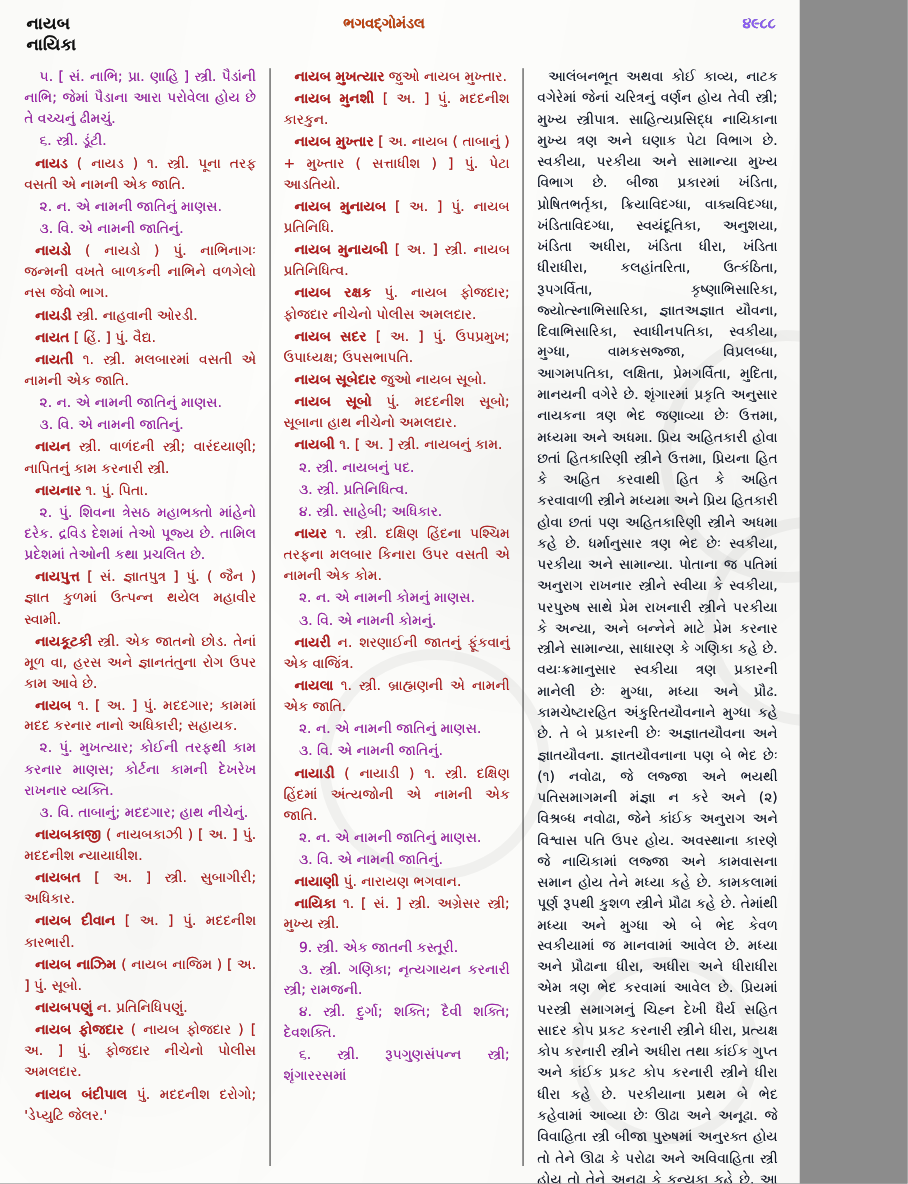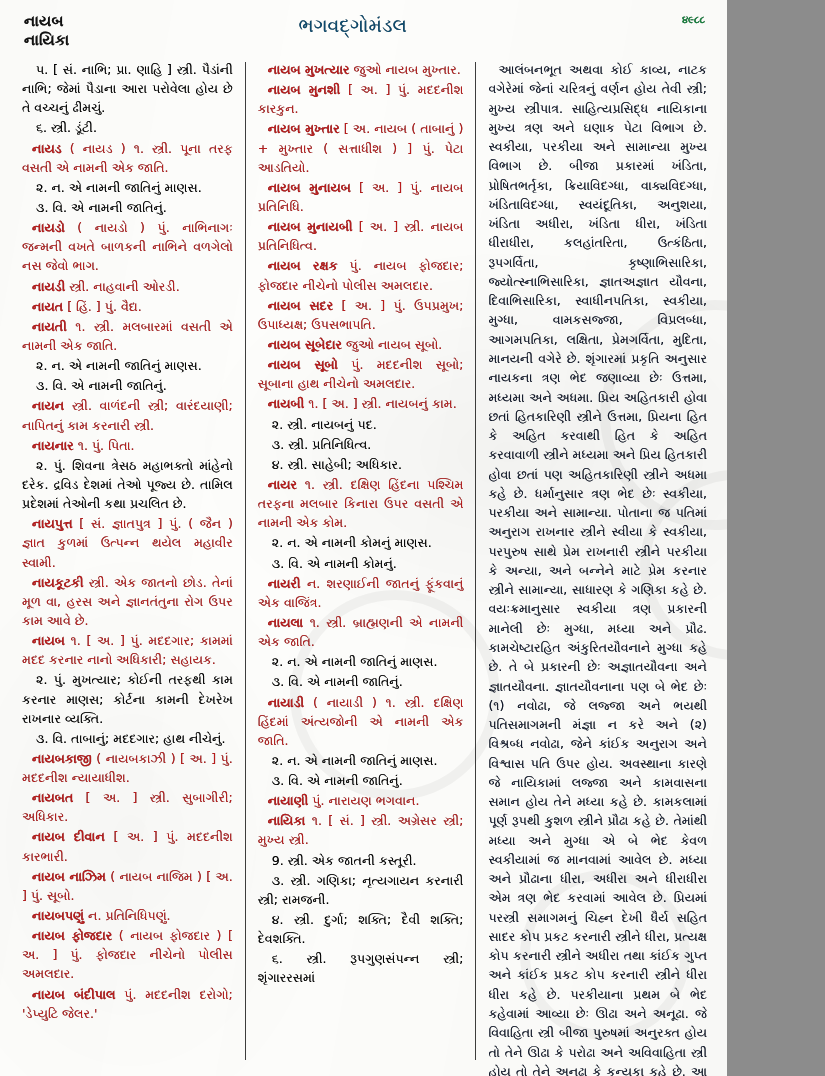--- a/index.html
+++ b/index.html
@@ -52,30 +52,30 @@
     justify-content: space-between;
   }
   .run-head-left {
     font-size: 15px;
     font-weight: bold;
     line-height: 1.28;
     color: #111;
     letter-spacing: 0.2px;
   }
   .run-head-center {
-    font-size: 19px;
-    font-weight: normal;
-    color: #0c4a6e;
+    font-size: 13px;
+    font-weight: bold;
+    color: #c2410c;
     padding-top: 2px;
     margin-left: -46px;
   }
   .run-head-right {
-    font-size: 10px;
-    font-weight: bold;
-    color: #15803d;
+    font-size: 13px;
+    font-weight: bold;
+    color: #8b5cf6;
     padding-top: 2px;
   }
 
   #columns {
     position: absolute;
     left: 22px;
     right: 20px;
     top: 60px;
     bottom: 10px;
     display: flex;
@@ -104,21 +104,21 @@
     text-justify: inter-word;
     text-indent: 10px;
     padding-left: 0;
   }
   .entry .hw {
     font-weight: bold;
   }
   .sense {
     font-size: 12.6px;
     line-height: 1.52;
-    color: #000000;
+    color: #a21caf;
     margin: 0 0 1px 0;
     text-align: justify;
     text-indent: 14px;
     padding-left: 0;
   }
   .para {
     font-size: 12.6px;
     line-height: 1.53;
     color: #0f172a;
     margin: 0;

